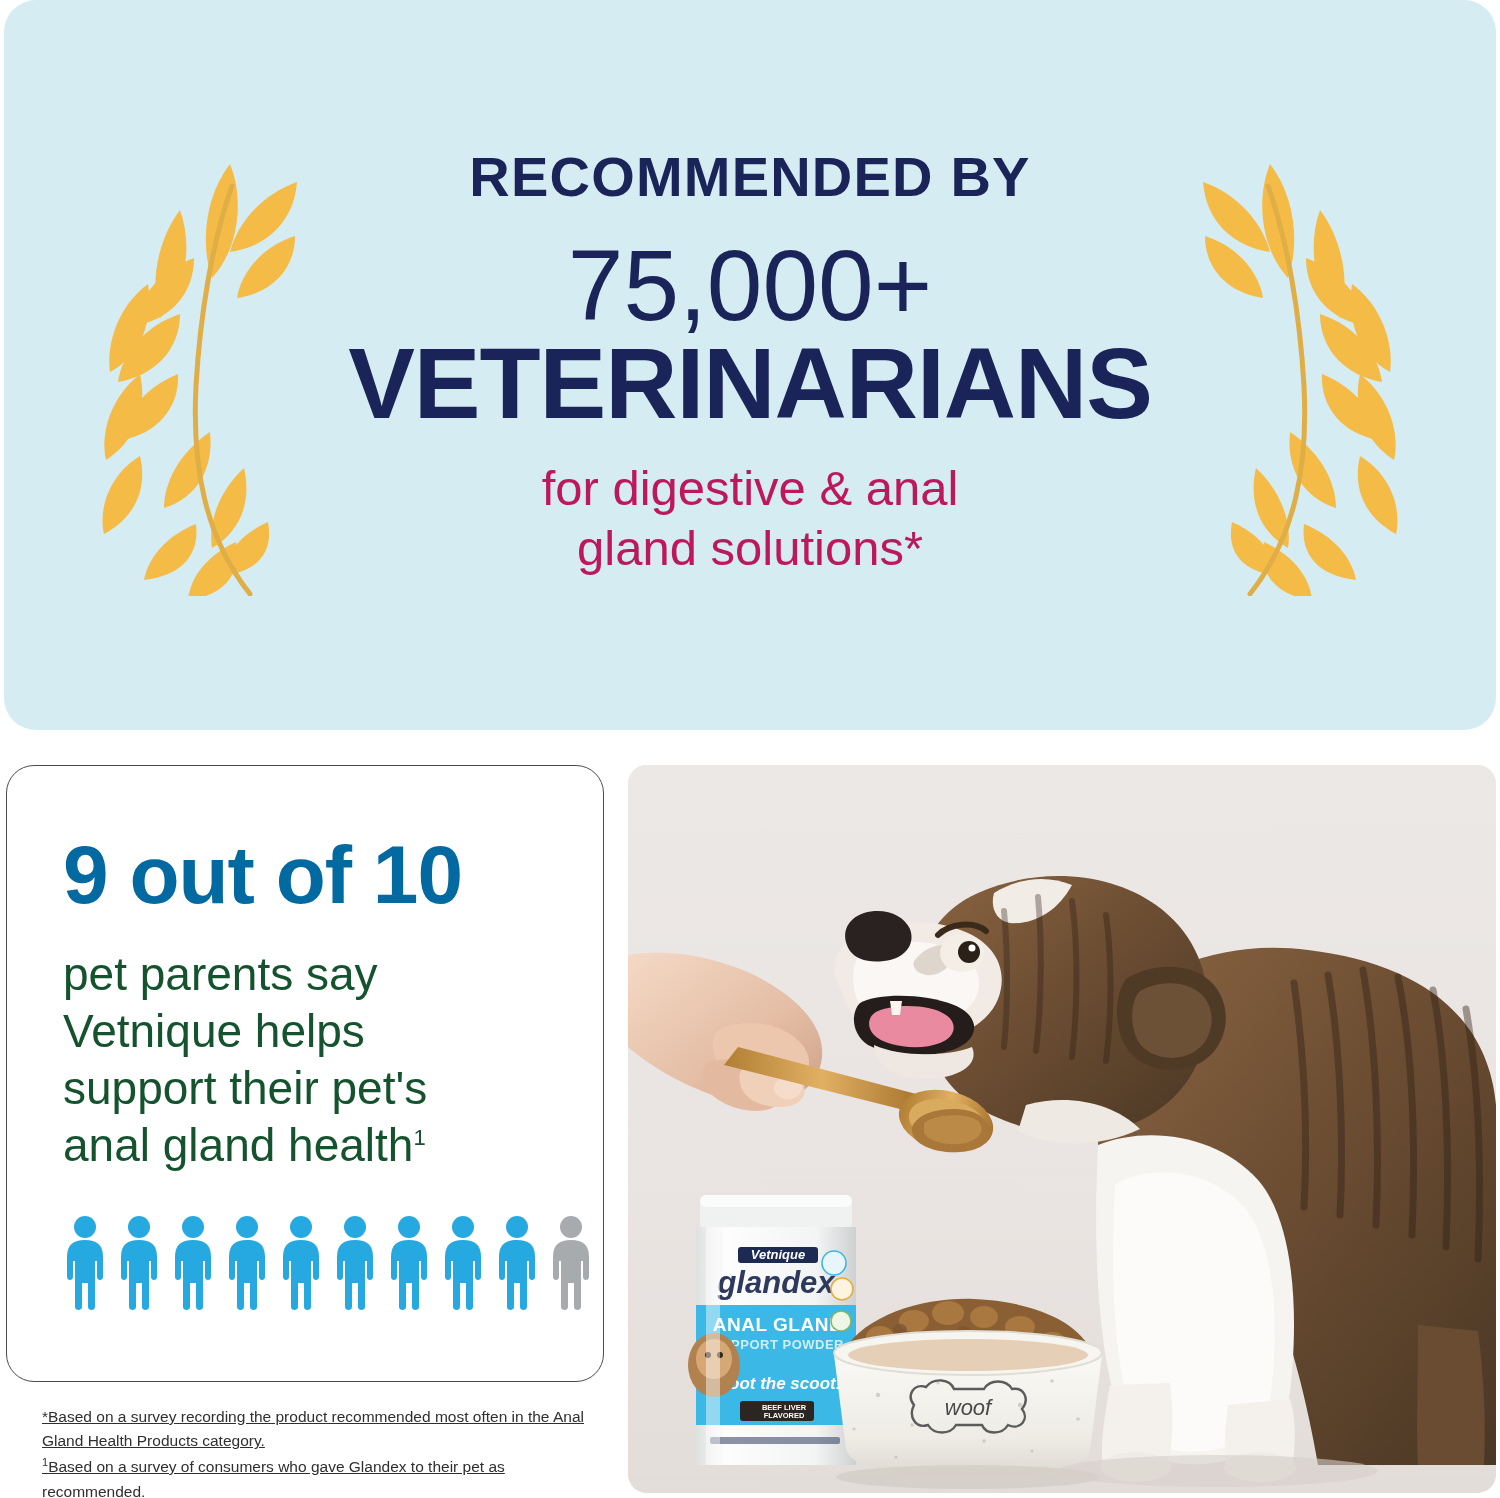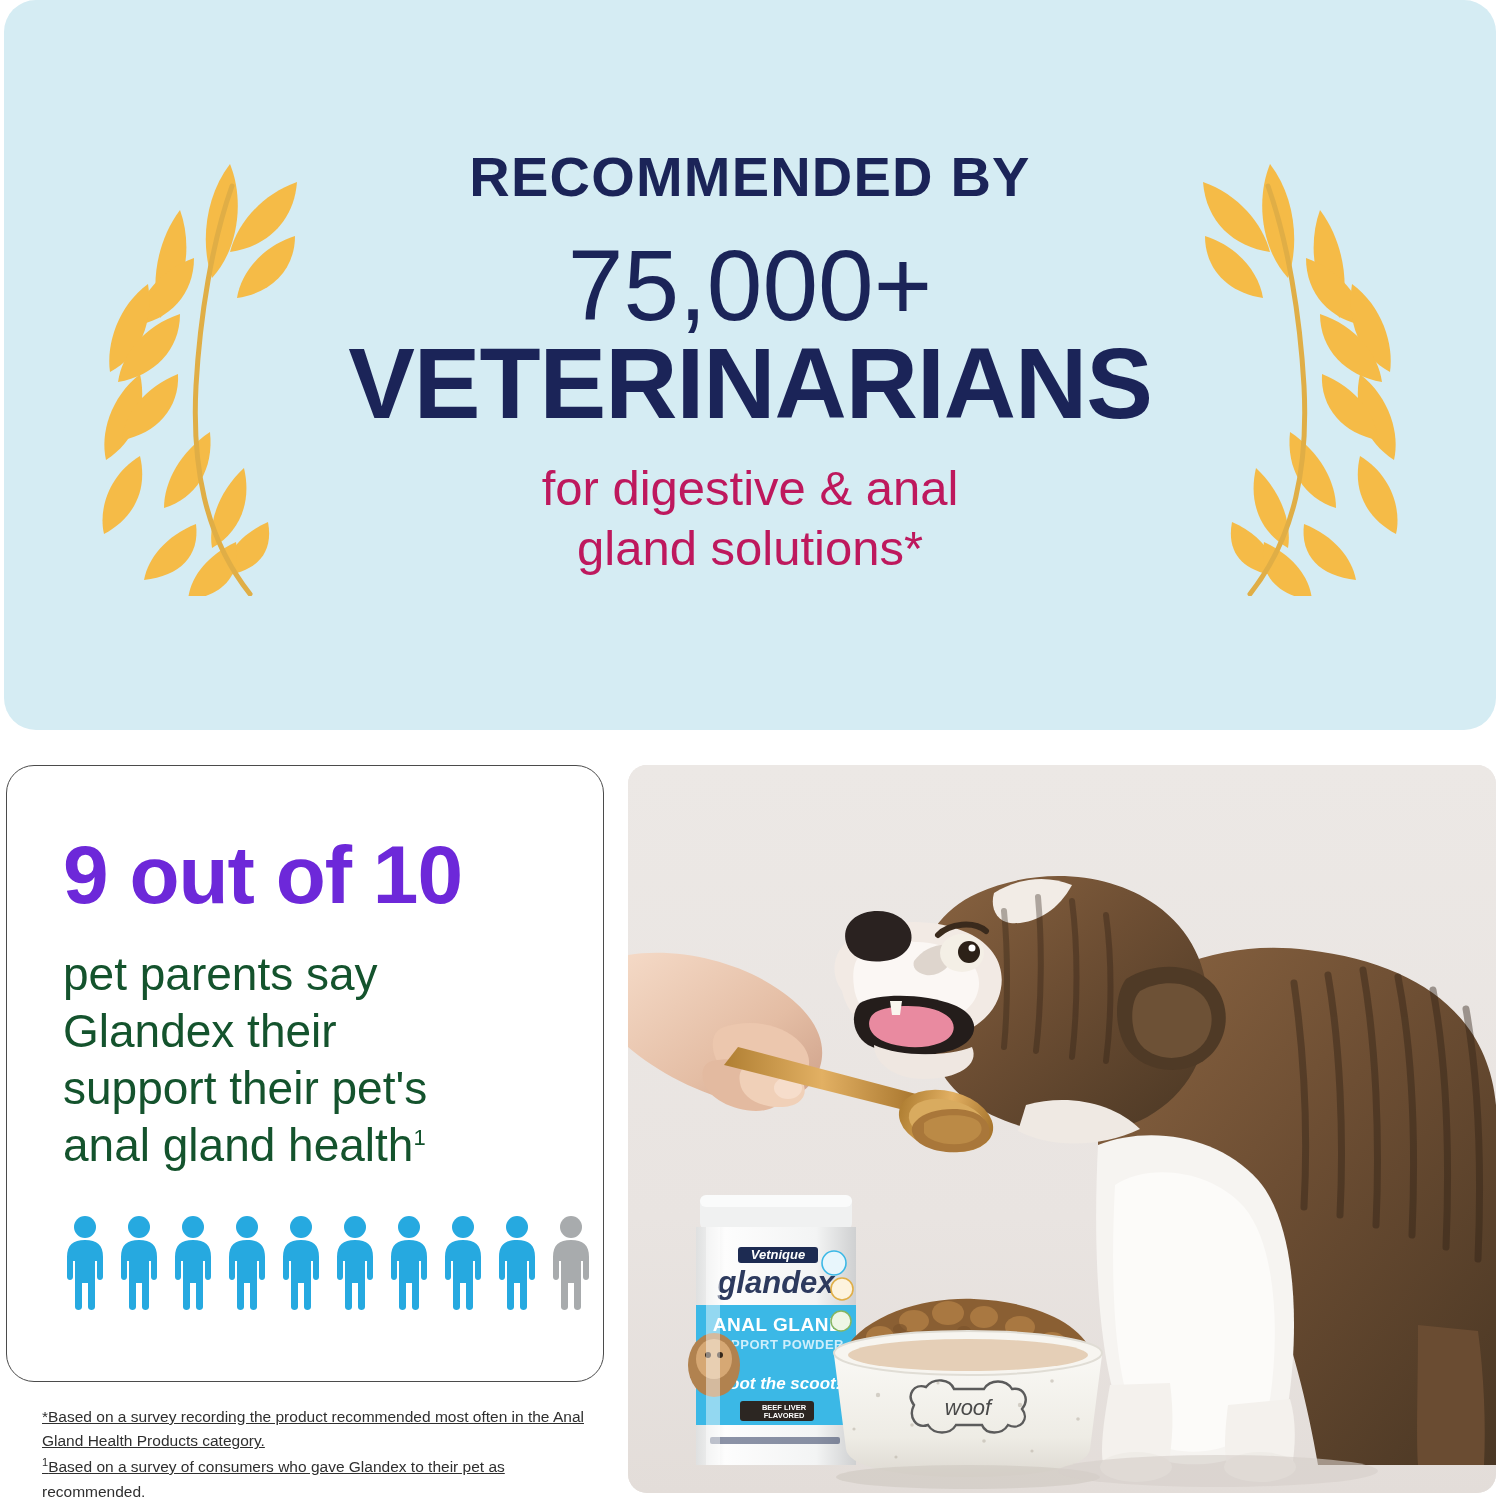--- a/index.html
+++ b/index.html
@@ -44,21 +44,21 @@
   .laurel.right { right:96px; }
 
   
   .stat-card {
     position:absolute; left:6px; top:765px; width:598px; height:617px;
     background:#ffffff; border:1px solid #4b4b4b; border-radius:28px;
     overflow:hidden;
   }
   .stat-inner { padding:68px 0 0 56px; }
   .stat-big {
-    font-size:82px; font-weight:bold; color:#6d28d9; line-height:1.0;
+    font-size:82px; font-weight:bold; color:#0369a1; line-height:1.0;
     letter-spacing:-1px;
   }
   .stat-body {
     margin-top:30px; font-size:46px; color:#14532d; line-height:1.24;
     font-weight:normal; max-width:500px;
   }
   .stat-body sup { font-size:22px; vertical-align:super; }
 
   .people-row {
     position:absolute; left:56px; bottom:68px;
@@ -143,21 +143,21 @@
         <div>gland solutions*</div>
       </div>
     </div>
   </div>
 
   <div class="stat-card">
     <div class="stat-inner">
       <div class="stat-big">9 out of 10</div>
       <div class="stat-body">
         <div>pet parents say</div>
-        <div>Glandex their</div>
+        <div>Vetnique helps</div>
         <div>support their pet's</div>
         <div>
           <span>anal gland health</span><sup>1</sup>
         </div>
       </div>
     </div>
 
     <div class="people-row">
       <svg width="44" height="98" viewBox="0 0 44 98">
           <g fill="#26a9e0">

